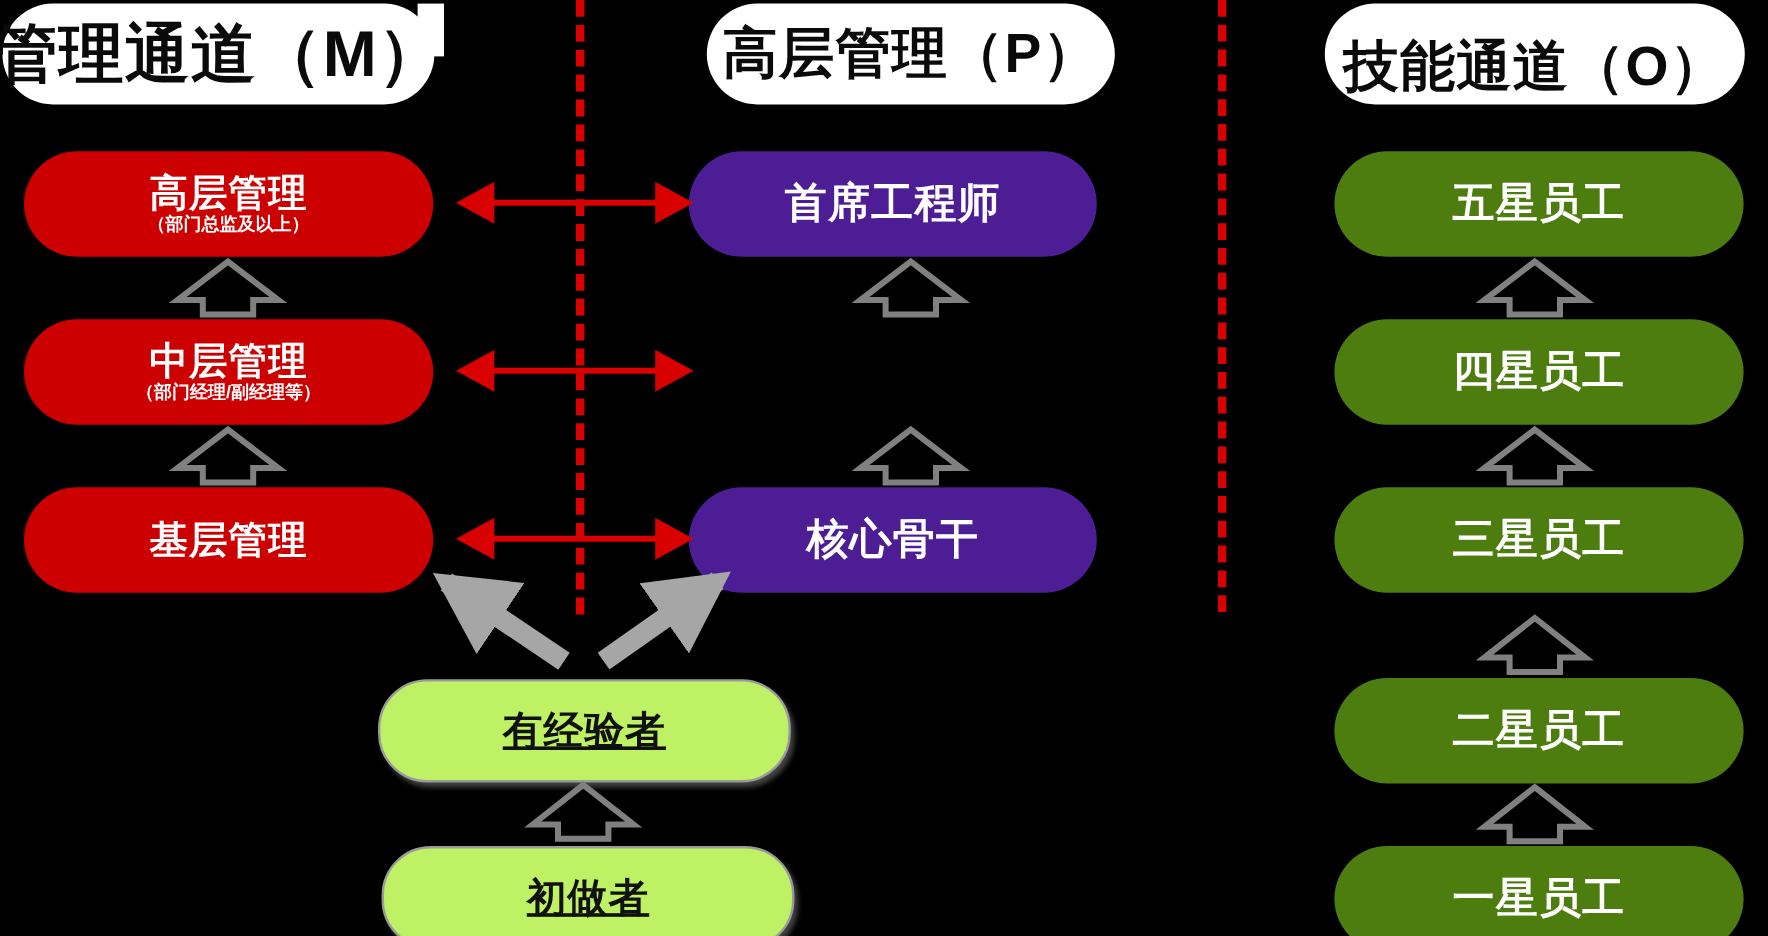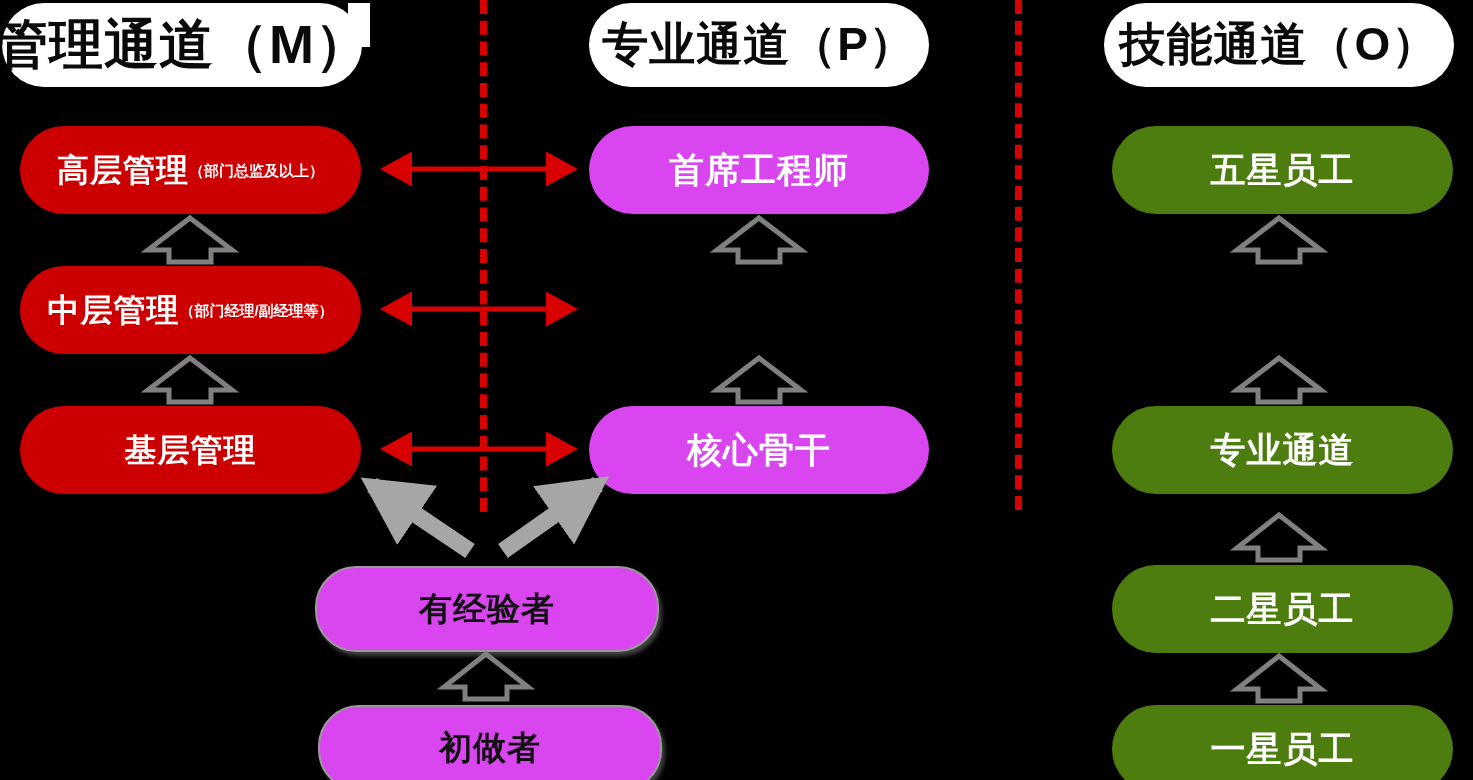--- a/index.html
+++ b/index.html
@@ -17,45 +17,45 @@
     background:#ffffff;
     color:#0a0a0a;
     display:flex;align-items:center;justify-content:center;
     font-weight:bold;
     letter-spacing:1px;
     white-space:nowrap;
   }
   .hdr.m{left:2px;top:3px;width:360px;height:84px;border-radius:42px;font-size:54px;}
   .hdr.m::after{content:"";position:absolute;right:-8px;top:0;width:22px;height:44px;background:#ffffff;}
   .hdr.p{left:589px;top:3px;width:340px;height:84px;border-radius:42px;font-size:46px;}
-  .hdr.o{left:1104px;top:3px;width:350px;height:84px;border-radius:42px;font-size:46px;}
+  .hdr.o{left:1104px;top:3px;width:350px;height:84px;border-radius:42px;font-size:46px;align-items:flex-end;}
 
   
   .box{
     position:absolute;
-    display:flex;flex-direction:row;
+    display:flex;flex-direction:column;
     align-items:center;justify-content:center;
     color:#ffffff;
     border-radius:44px;
     text-align:center;
     line-height:1.08;
   }
   .box .t1{font-size:32px;font-weight:bold;letter-spacing:1px;}
   .box .t2{font-size:15px;font-weight:bold;letter-spacing:0px;margin-top:2px;}
   .box.one-line .t1{font-size:35px;}
 
   .box.mgmt{background:#cc0000;left:20px;width:341px;height:88px;}
-  .box.prof{background:#d946ef;left:589px;width:340px;height:88px;}
+  .box.prof{background:#4c1d95;left:574px;width:340px;height:88px;}
   .box.skill{background:#4d7c0f;left:1112px;width:341px;height:88px;}
 
   .box.plain{
-    background:#d946ef;color:#111;
+    background:#bef264;color:#111;
     border:2px solid #9a9a9a;
     box-shadow:3px 4px 4px rgba(120,120,120,.55);
-    width:340px;height:82px;border-radius:41px;
+    width:340px;height:82px;border-radius:41px;text-decoration:underline;
   }
   .box.plain .t1{font-size:33px;font-weight:bold;}
 
   
   .vdash{
     position:absolute;width:0;
     border-left:7px dashed #d80000;
   }
 
   
@@ -63,21 +63,21 @@
 </style>
 </head>
 <body>
 
 <div id="stage">
 
   <div class="hdr m">
     <span>管理通道（M）</span>
   </div>
   <div class="hdr p">
-    <span>专业通道（P）</span>
+    <span>高层管理（P）</span>
   </div>
   <div class="hdr o">
     <span>技能通道（O）</span>
   </div>
 
   <div class="vdash" style="left:480px;top:0px;height:512px;"></div>
   <div class="vdash" style="left:1015px;top:0px;height:510px;"></div>
 
   <div class="box mgmt" style="top:126px;">
     <span class="t1">高层管理</span>
@@ -94,22 +94,25 @@
   <div class="box prof one-line" style="top:126px;">
     <span class="t1">首席工程师</span>
   </div>
   <div class="box prof one-line" style="top:406px;">
     <span class="t1">核心骨干</span>
   </div>
 
   <div class="box skill one-line" style="top:126px;">
     <span class="t1">五星员工</span>
   </div>
+  <div class="box skill one-line" style="top:266px;">
+    <span class="t1">四星员工</span>
+  </div>
   <div class="box skill one-line" style="top:406px;">
-    <span class="t1">专业通道</span>
+    <span class="t1">三星员工</span>
   </div>
   <div class="box skill one-line" style="top:565px;">
     <span class="t1">二星员工</span>
   </div>
   <div class="box skill one-line" style="top:705px;height:88px;">
     <span class="t1">一星员工</span>
   </div>
 
   <div class="box plain" style="left:315px;top:566px;">
     <span class="t1">有经验者</span>

